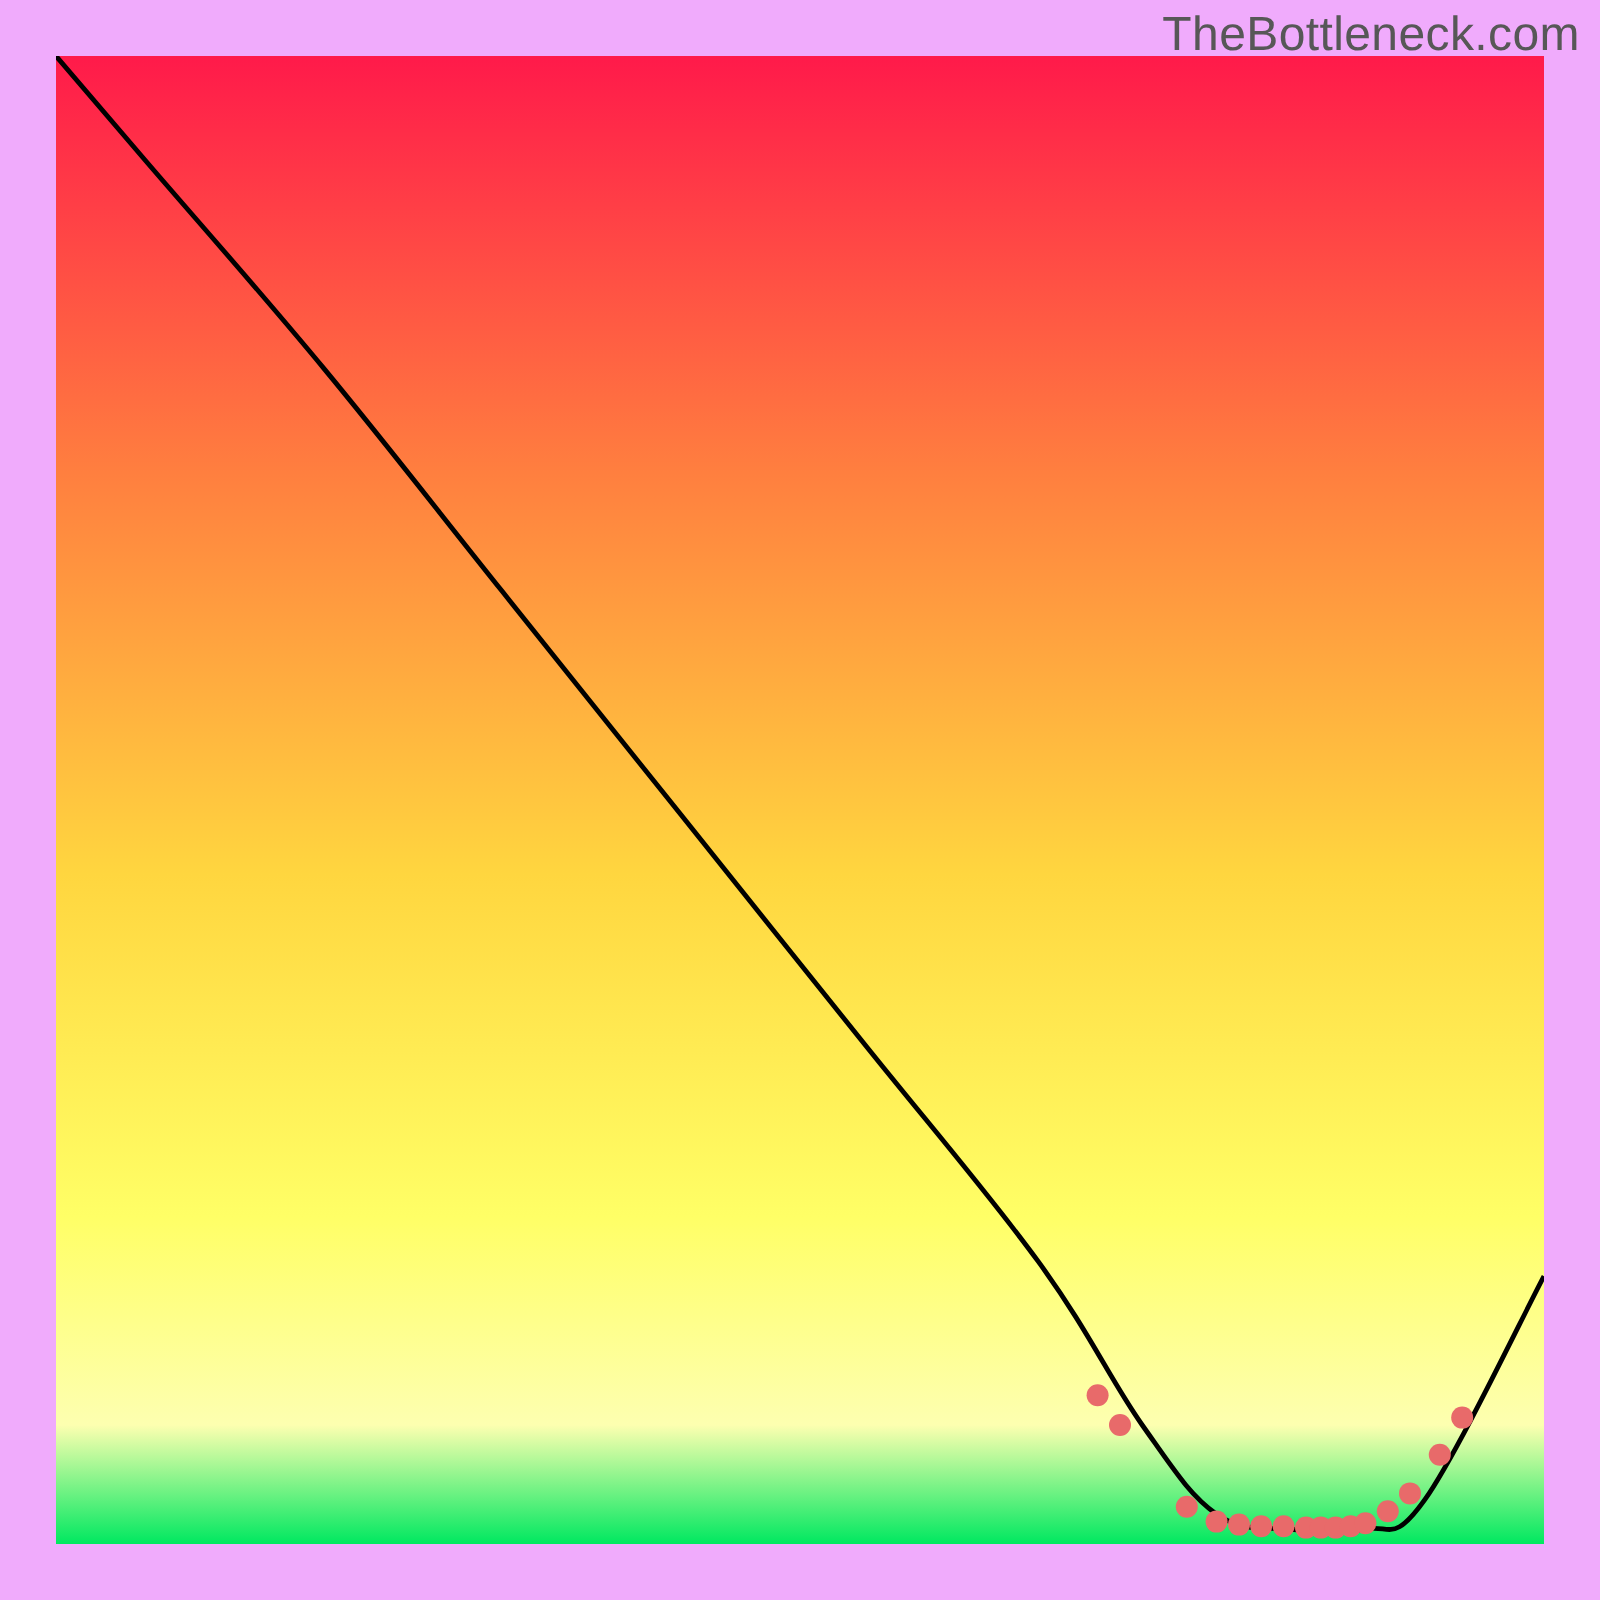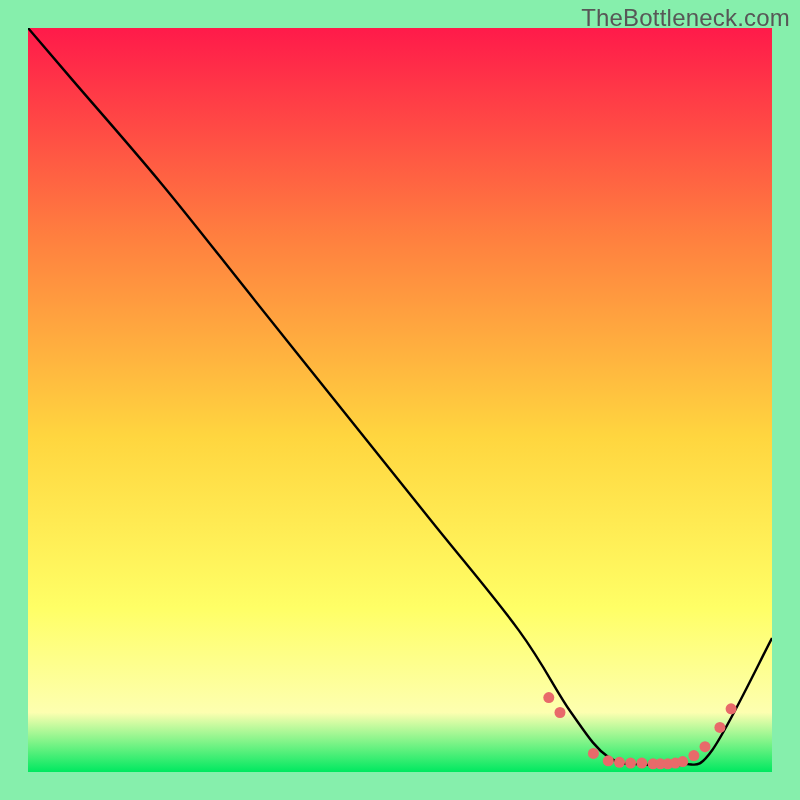--- a/index.html
+++ b/index.html
@@ -8,21 +8,21 @@
     width: 800px;
     height: 800px;
     background: #000;
     overflow: hidden;
     font-family: Arial, Helvetica, sans-serif;
   }
   .frame {
     position: relative;
     width: 800px;
     height: 800px;
-    background: #86efac;
+    background: #f0abfc;
   }
   .watermark {
     position: absolute;
     top: 4px;
     right: 10px;
     color: #575757;
     font-size: 24px;
     font-weight: 500;
     z-index: 30;
     letter-spacing: 0.2px;

